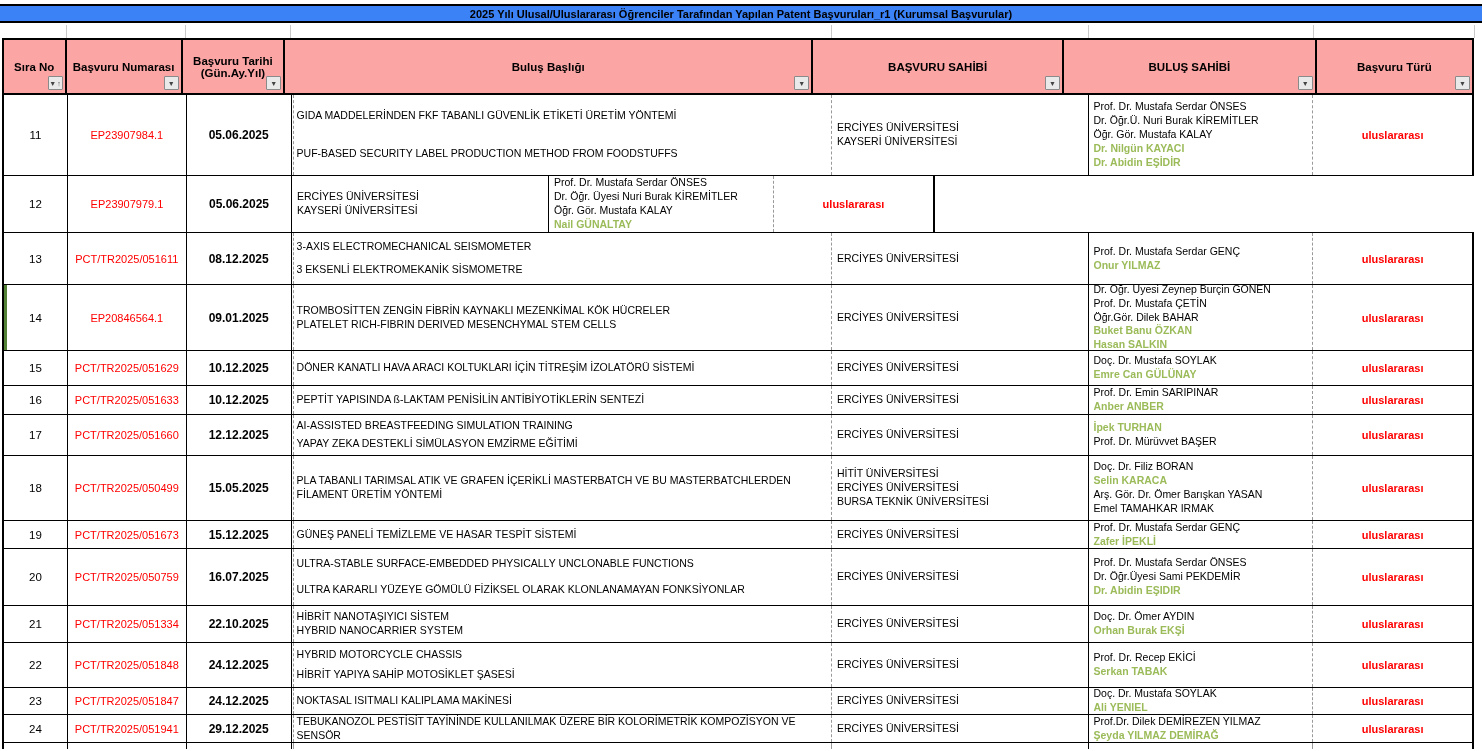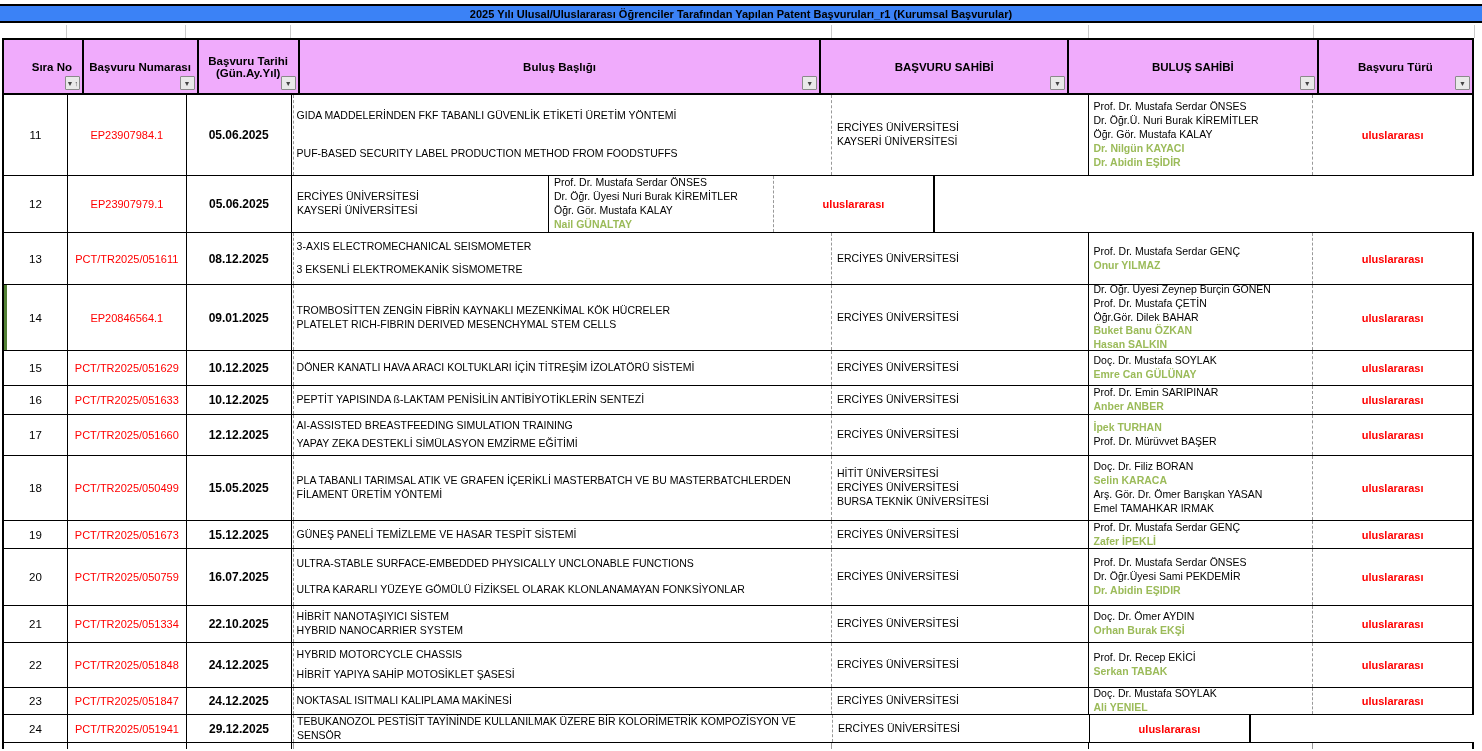--- a/index.html
+++ b/index.html
@@ -9,22 +9,22 @@
   .titlebar { margin-top: 4px; height: 19px; background: #3b82f6;
     border-top: 2px solid #000; border-bottom: 2px solid #000;
     display: flex; align-items: center; justify-content: center; }
   .titlebar span { font-size: 11px; font-weight: bold; }
 
   .gap-row { height: 15px; position: relative; }
   .gap-row .gl { position: absolute; top: 2px; bottom: 0; width: 1px; background: #C9C9C9; }
 
   .table { margin-left: 2px; width: 1472px; border-left: 2px solid #000; }
 
-  .hrow { display: flex; height: 57px; background: #f0abfc;
-    border-top: 2px solid #000; border-bottom: 2px solid #000; padding-left: 18px; }
+  .hrow { display: flex; height: 57px; background: #fca5a5;
+    border-top: 2px solid #000; border-bottom: 2px solid #000; }
   .hcell { position: relative; border-right: 2px solid #000;
     display: flex; align-items: center; justify-content: center;
     text-align: center; font-weight: bold; font-size: 11.5px; white-space: pre-line; }
   .fbtn { position: absolute; right: 2px; bottom: 3px; width: 15px; height: 14px;
     background: #E9E9E9; border: 1px solid #8A8A8A; border-radius: 1px;
     display: flex; align-items: center; justify-content: center;
     font-size: 7px; color: #444; line-height: 1; cursor: pointer; }
   .fbtn .up { font-size: 7px; margin-left: 1px; color: #333; }
 
   .row { display: flex; border-bottom: 1px solid #000; background: #fff; }
@@ -332,20 +332,24 @@
       <div class="row" style="height: 28px;">
     <div class="cell c-no">24</div>
     <div class="cell c-appno">PCT/TR2025/051941</div>
     <div class="cell c-date">29.12.2025</div>
     <div class="cell c-title center">
           <div class="t-line">TEBUKANOZOL PESTİSİT TAYİNİNDE KULLANILMAK ÜZERE BİR KOLORİMETRİK KOMPOZİSYON VE SENSÖR</div>
         </div>
     <div class="cell c-appl">
           <div class="p-line">ERCİYES ÜNİVERSİTESİ</div>
         </div>
+    <div class="cell c-inv">
+          <div class="p-line">Prof.Dr. Dilek DEMİREZEN YILMAZ</div>
+          <div class="p-line green">Şeyda YILMAZ DEMİRAĞ</div>
+        </div>
     <div class="cell c-type">uluslararası</div>
   </div>
     </div>
 
   <div class="row partial">
     <div class="cell c-no"></div>
     <div class="cell c-appno"></div>
     <div class="cell c-date"></div>
     <div class="cell c-title"></div>
     <div class="cell c-appl"></div>

